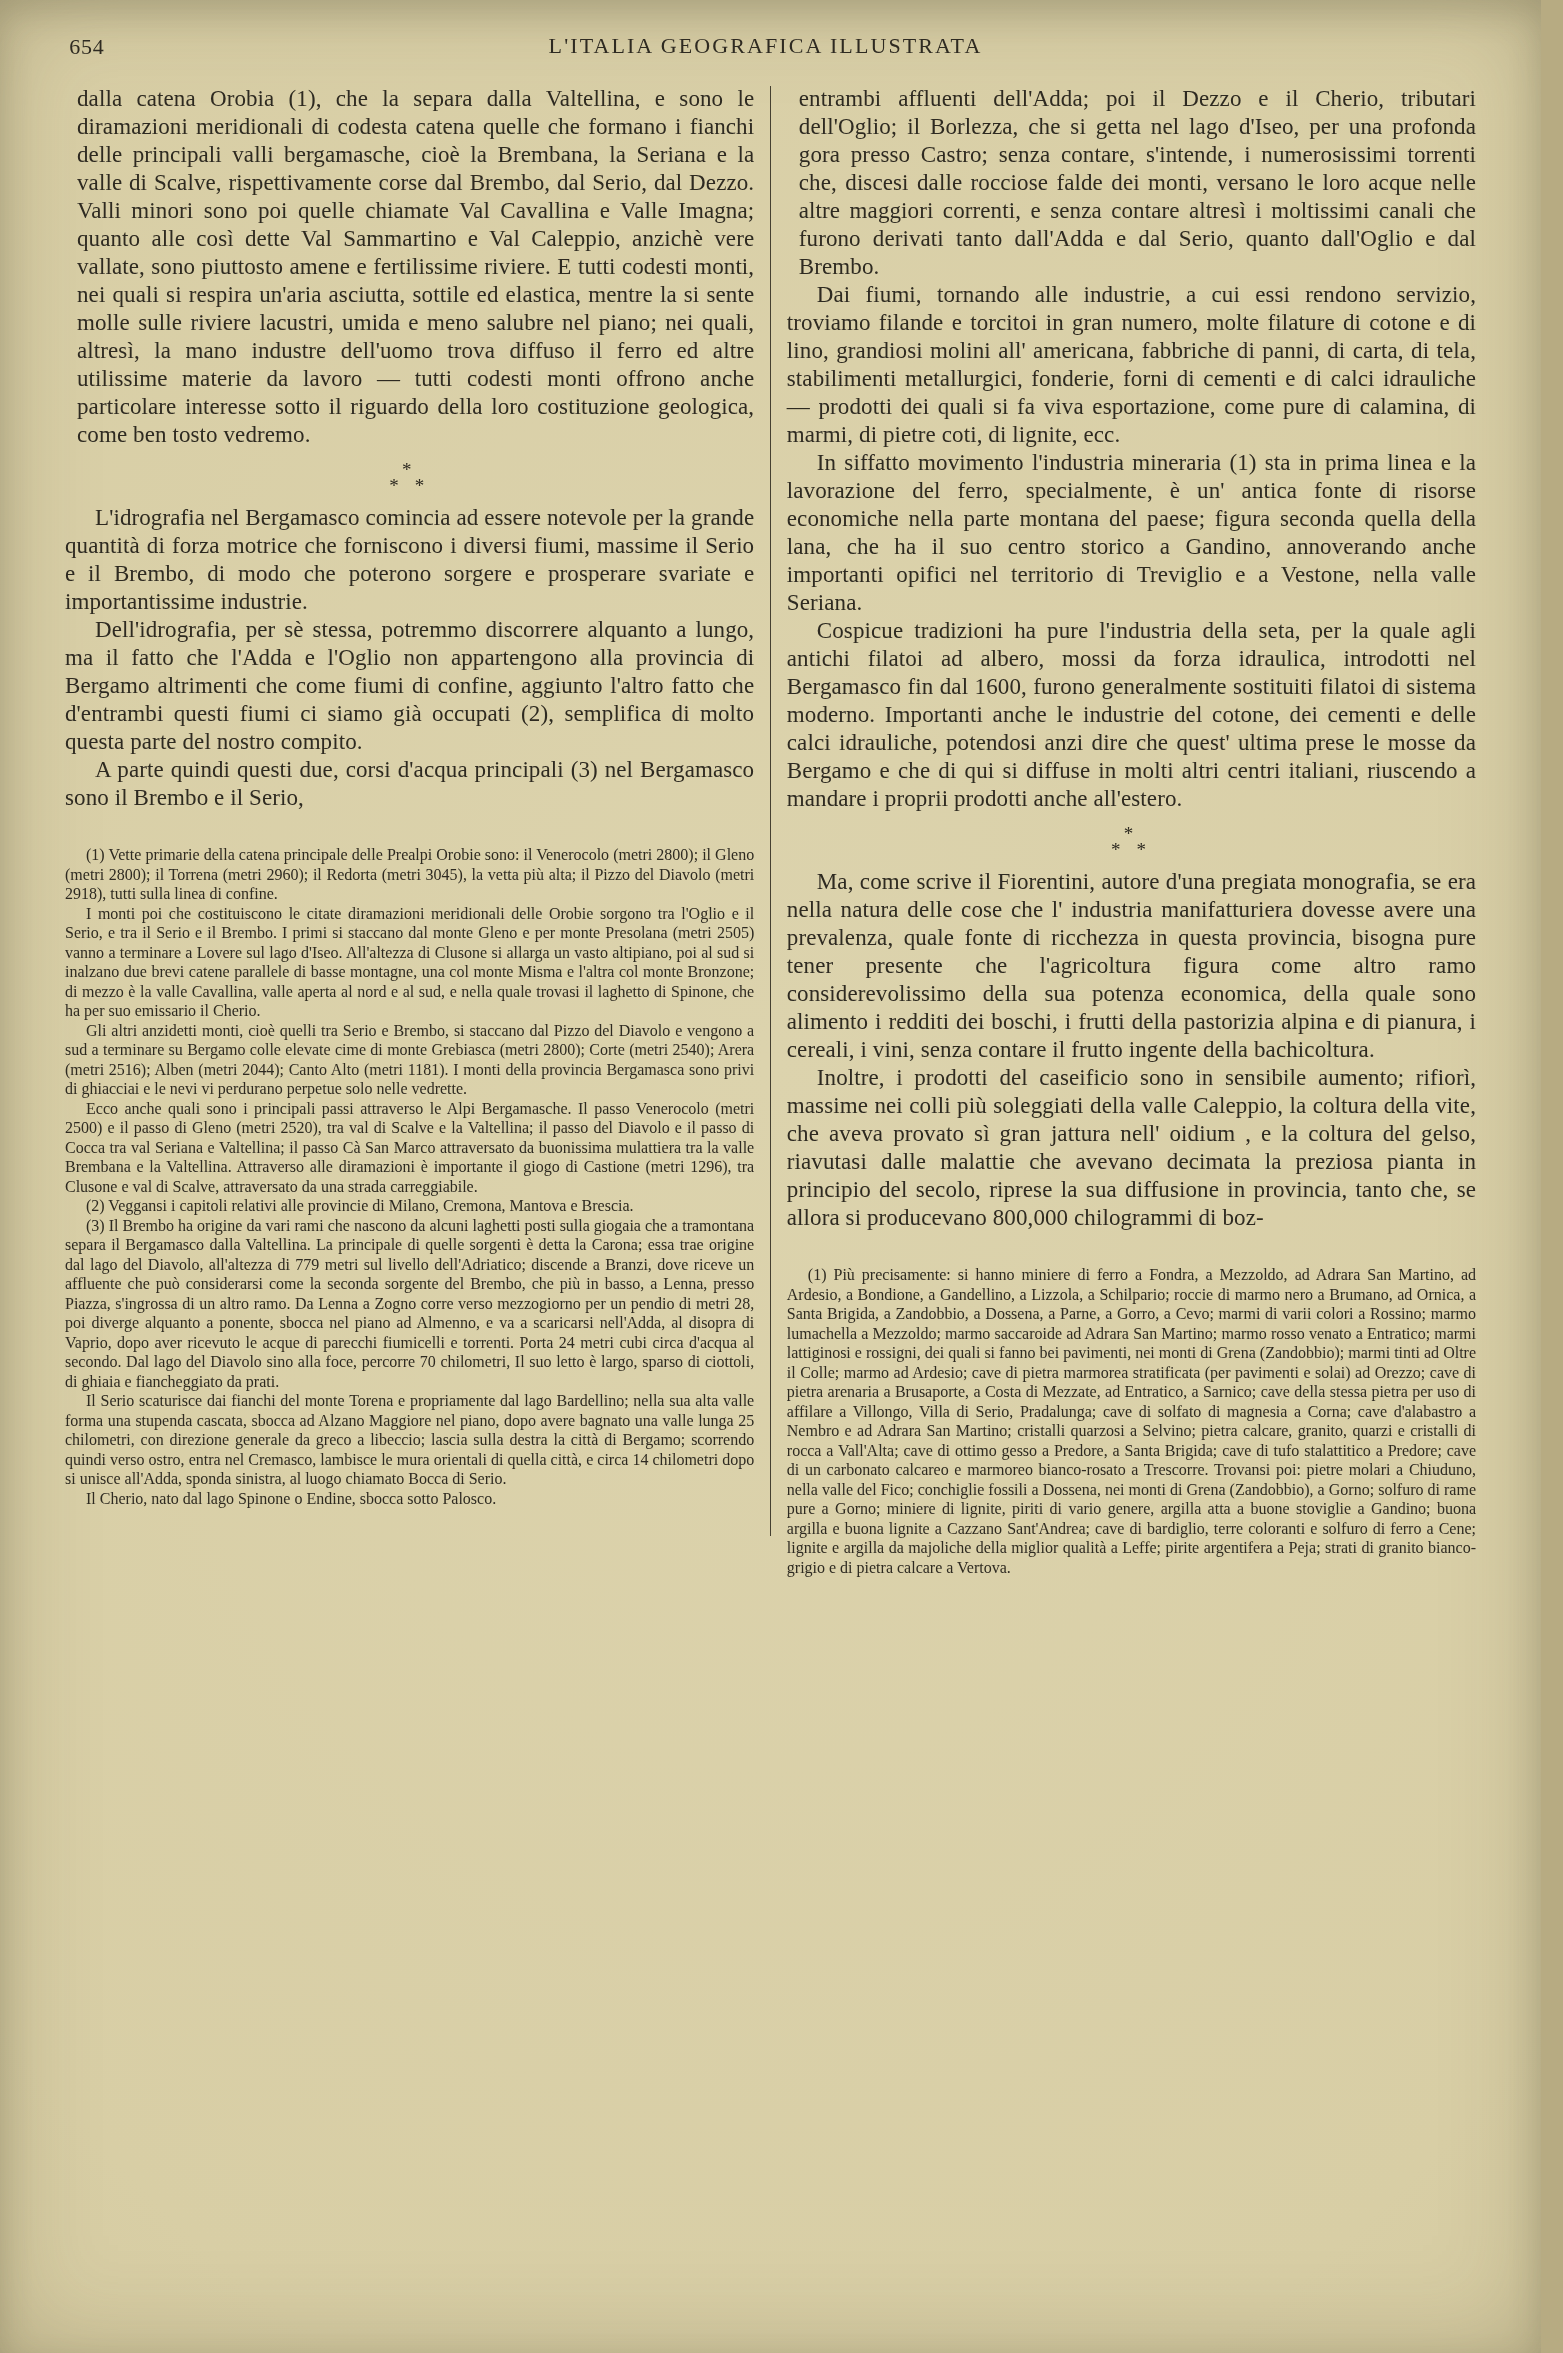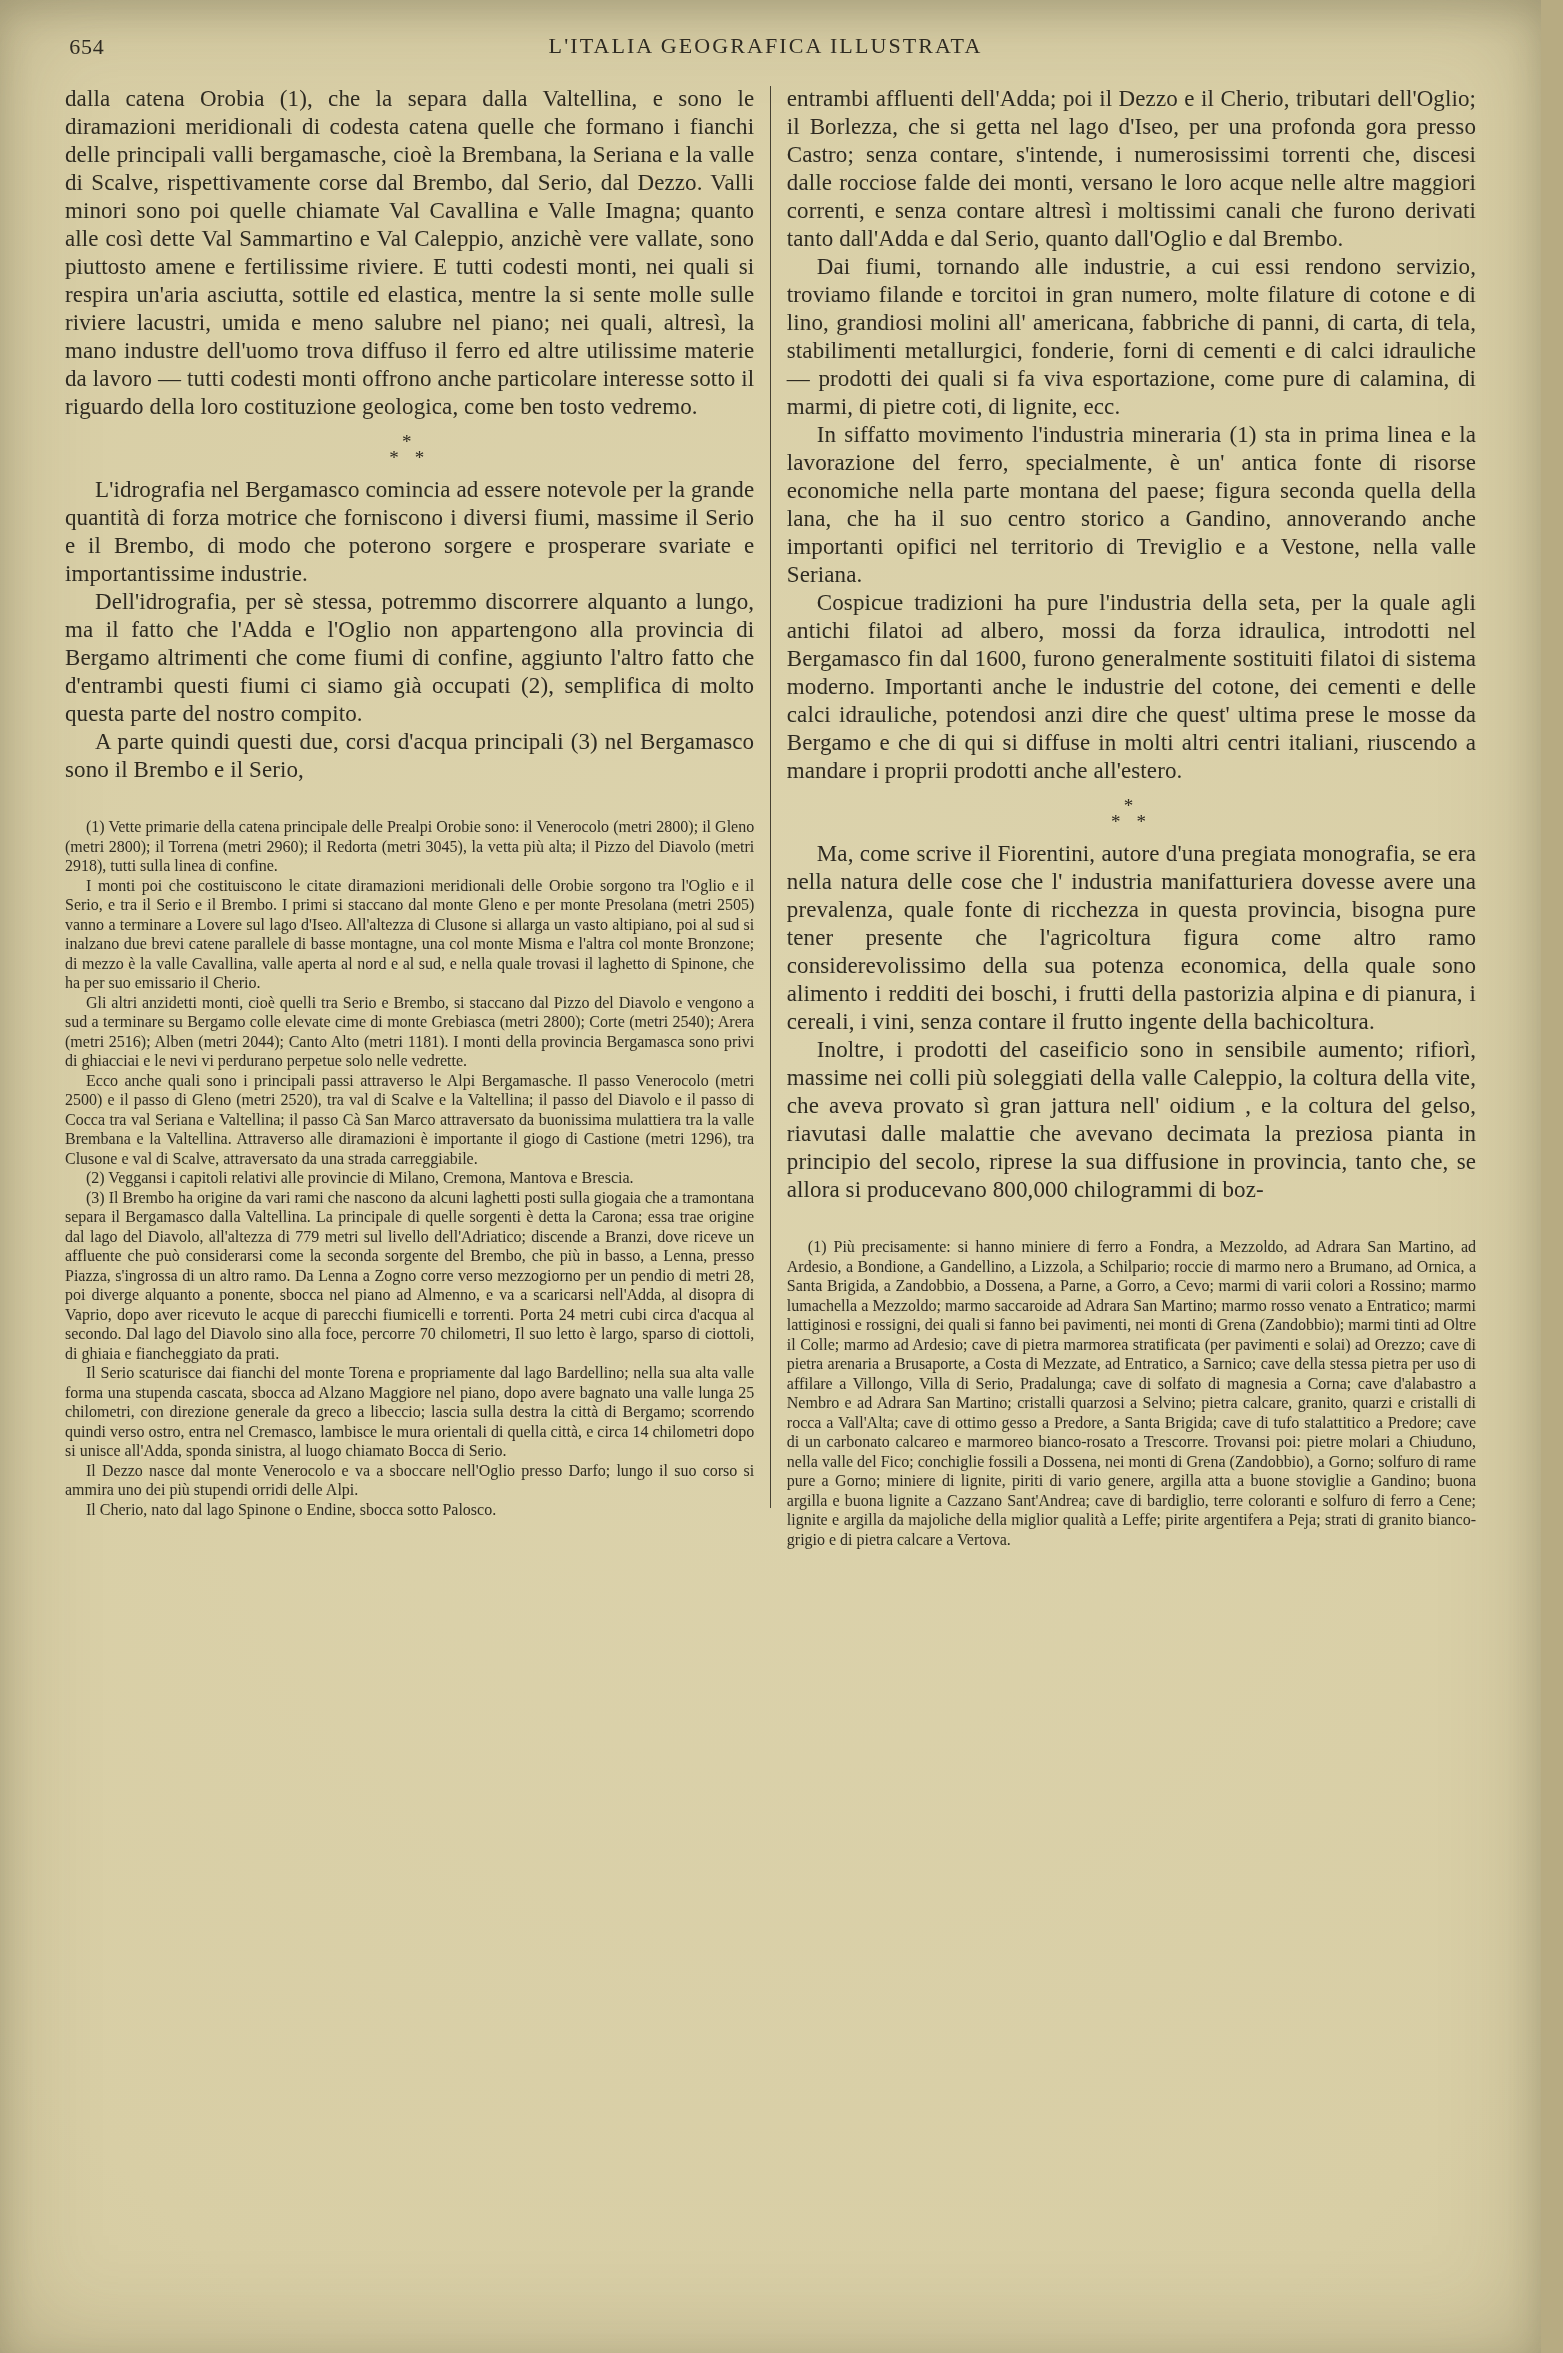--- a/index.html
+++ b/index.html
@@ -48,21 +48,21 @@
   .body-text p {
     margin: 0;
     font-size: 23px;
     line-height: 28px;
     text-align: justify;
     text-indent: 30px;
     letter-spacing: 0.1px;
     hyphens: auto;
     -webkit-hyphens: auto;
   }
-  .body-text p.no-indent { text-indent: 0; }
+  .body-text p.no-indent { text-indent: 0; margin-left: 12px; }
   .dinkus {
     text-align: center;
     margin: 12.8px 0 10px 0;
   }
   .dinkus span {
     display: block;
     font-size: 19px;
     line-height: 16.3px;
     letter-spacing: 5.7px;
   }
@@ -101,21 +101,20 @@
         <p>A parte quindi questi due, corsi d'acqua principali (3) nel Bergamasco sono il Brembo e il Serio,</p>
       </div>
       <div class="footnotes">
         <p>(1) Vette primarie della catena principale delle Prealpi Orobie sono: il Venerocolo (metri 2800); il Gleno (metri 2800); il Torrena (metri 2960); il Redorta (metri 3045), la vetta più alta; il Pizzo del Diavolo (metri 2918), tutti sulla linea di confine.</p>
         <p>I monti poi che costituiscono le citate diramazioni meridionali delle Orobie sorgono tra l'Oglio e il Serio, e tra il Serio e il Brembo. I primi si staccano dal monte Gleno e per monte Presolana (metri 2505) vanno a terminare a Lovere sul lago d'Iseo. All'altezza di Clusone si allarga un vasto altipiano, poi al sud si inalzano due brevi catene parallele di basse montagne, una col monte Misma e l'altra col monte Bronzone; di mezzo è la valle Cavallina, valle aperta al nord e al sud, e nella quale trovasi il laghetto di Spinone, che ha per suo emissario il Cherio.</p>
         <p>Gli altri anzidetti monti, cioè quelli tra Serio e Brembo, si staccano dal Pizzo del Diavolo e vengono a sud a terminare su Bergamo colle elevate cime di monte Grebiasca (metri 2800); Corte (metri 2540); Arera (metri 2516); Alben (metri 2044); Canto Alto (metri 1181). I monti della provincia Bergamasca sono privi di ghiacciai e le nevi vi perdurano perpetue solo nelle vedrette.</p>
         <p>Ecco anche quali sono i principali passi attraverso le Alpi Bergamasche. Il passo Venerocolo (metri 2500) e il passo di Gleno (metri 2520), tra val di Scalve e la Valtellina; il passo del Diavolo e il passo di Cocca tra val Seriana e Valtellina; il passo Cà San Marco attraversato da buonissima mulattiera tra la valle Brembana e la Valtellina. Attraverso alle diramazioni è importante il giogo di Castione (metri 1296), tra Clusone e val di Scalve, attraversato da una strada carreggiabile.</p>
         <p>(2) Veggansi i capitoli relativi alle provincie di Milano, Cremona, Mantova e Brescia.</p>
         <p>(3) Il Brembo ha origine da vari rami che nascono da alcuni laghetti posti sulla giogaia che a tramontana separa il Bergamasco dalla Valtellina. La principale di quelle sorgenti è detta la Carona; essa trae origine dal lago del Diavolo, all'altezza di 779 metri sul livello dell'Adriatico; discende a Branzi, dove riceve un affluente che può considerarsi come la seconda sorgente del Brembo, che più in basso, a Lenna, presso Piazza, s'ingrossa di un altro ramo. Da Lenna a Zogno corre verso mezzogiorno per un pendio di metri 28, poi diverge alquanto a ponente, sbocca nel piano ad Almenno, e va a scaricarsi nell'Adda, al disopra di Vaprio, dopo aver ricevuto le acque di parecchi fiumicelli e torrenti. Porta 24 metri cubi circa d'acqua al secondo. Dal lago del Diavolo sino alla foce, percorre 70 chilometri, Il suo letto è largo, sparso di ciottoli, di ghiaia e fiancheggiato da prati.</p>
         <p>Il Serio scaturisce dai fianchi del monte Torena e propriamente dal lago Bardellino; nella sua alta valle forma una stupenda cascata, sbocca ad Alzano Maggiore nel piano, dopo avere bagnato una valle lunga 25 chilometri, con direzione generale da greco a libeccio; lascia sulla destra la città di Bergamo; scorrendo quindi verso ostro, entra nel Cremasco, lambisce le mura orientali di quella città, e circa 14 chilometri dopo si unisce all'Adda, sponda sinistra, al luogo chiamato Bocca di Serio.</p>
-        <p>Il Dezzo nasce dal monte Venerocolo e va a sboccare nell'Oglio presso Darfo; lungo il suo corso si ammira uno dei più stupendi orridi delle Alpi.</p>
         <p>Il Cherio, nato dal lago Spinone o Endine, sbocca sotto Palosco.</p>
       </div>
     </div>
 
     <div class="divider"></div>
 
     <div class="col">
       <div class="body-text">
         <p class="no-indent">entrambi affluenti dell'Adda; poi il Dezzo e il Cherio, tributari dell'Oglio; il Borlezza, che si getta nel lago d'Iseo, per una profonda gora presso Castro; senza contare, s'intende, i numerosissimi torrenti che, discesi dalle rocciose falde dei monti, versano le loro acque nelle altre maggiori correnti, e senza contare altresì i moltissimi canali che furono derivati tanto dall'Adda e dal Serio, quanto dall'Oglio e dal Brembo.</p>
         <p>Dai fiumi, tornando alle industrie, a cui essi rendono servizio, troviamo filande e torcitoi in gran numero, molte filature di cotone e di lino, grandiosi molini all' americana, fabbriche di panni, di carta, di tela, stabilimenti metallurgici, fonderie, forni di cementi e di calci idrauliche — prodotti dei quali si fa viva esportazione, come pure di calamina, di marmi, di pietre coti, di lignite, ecc.</p>

